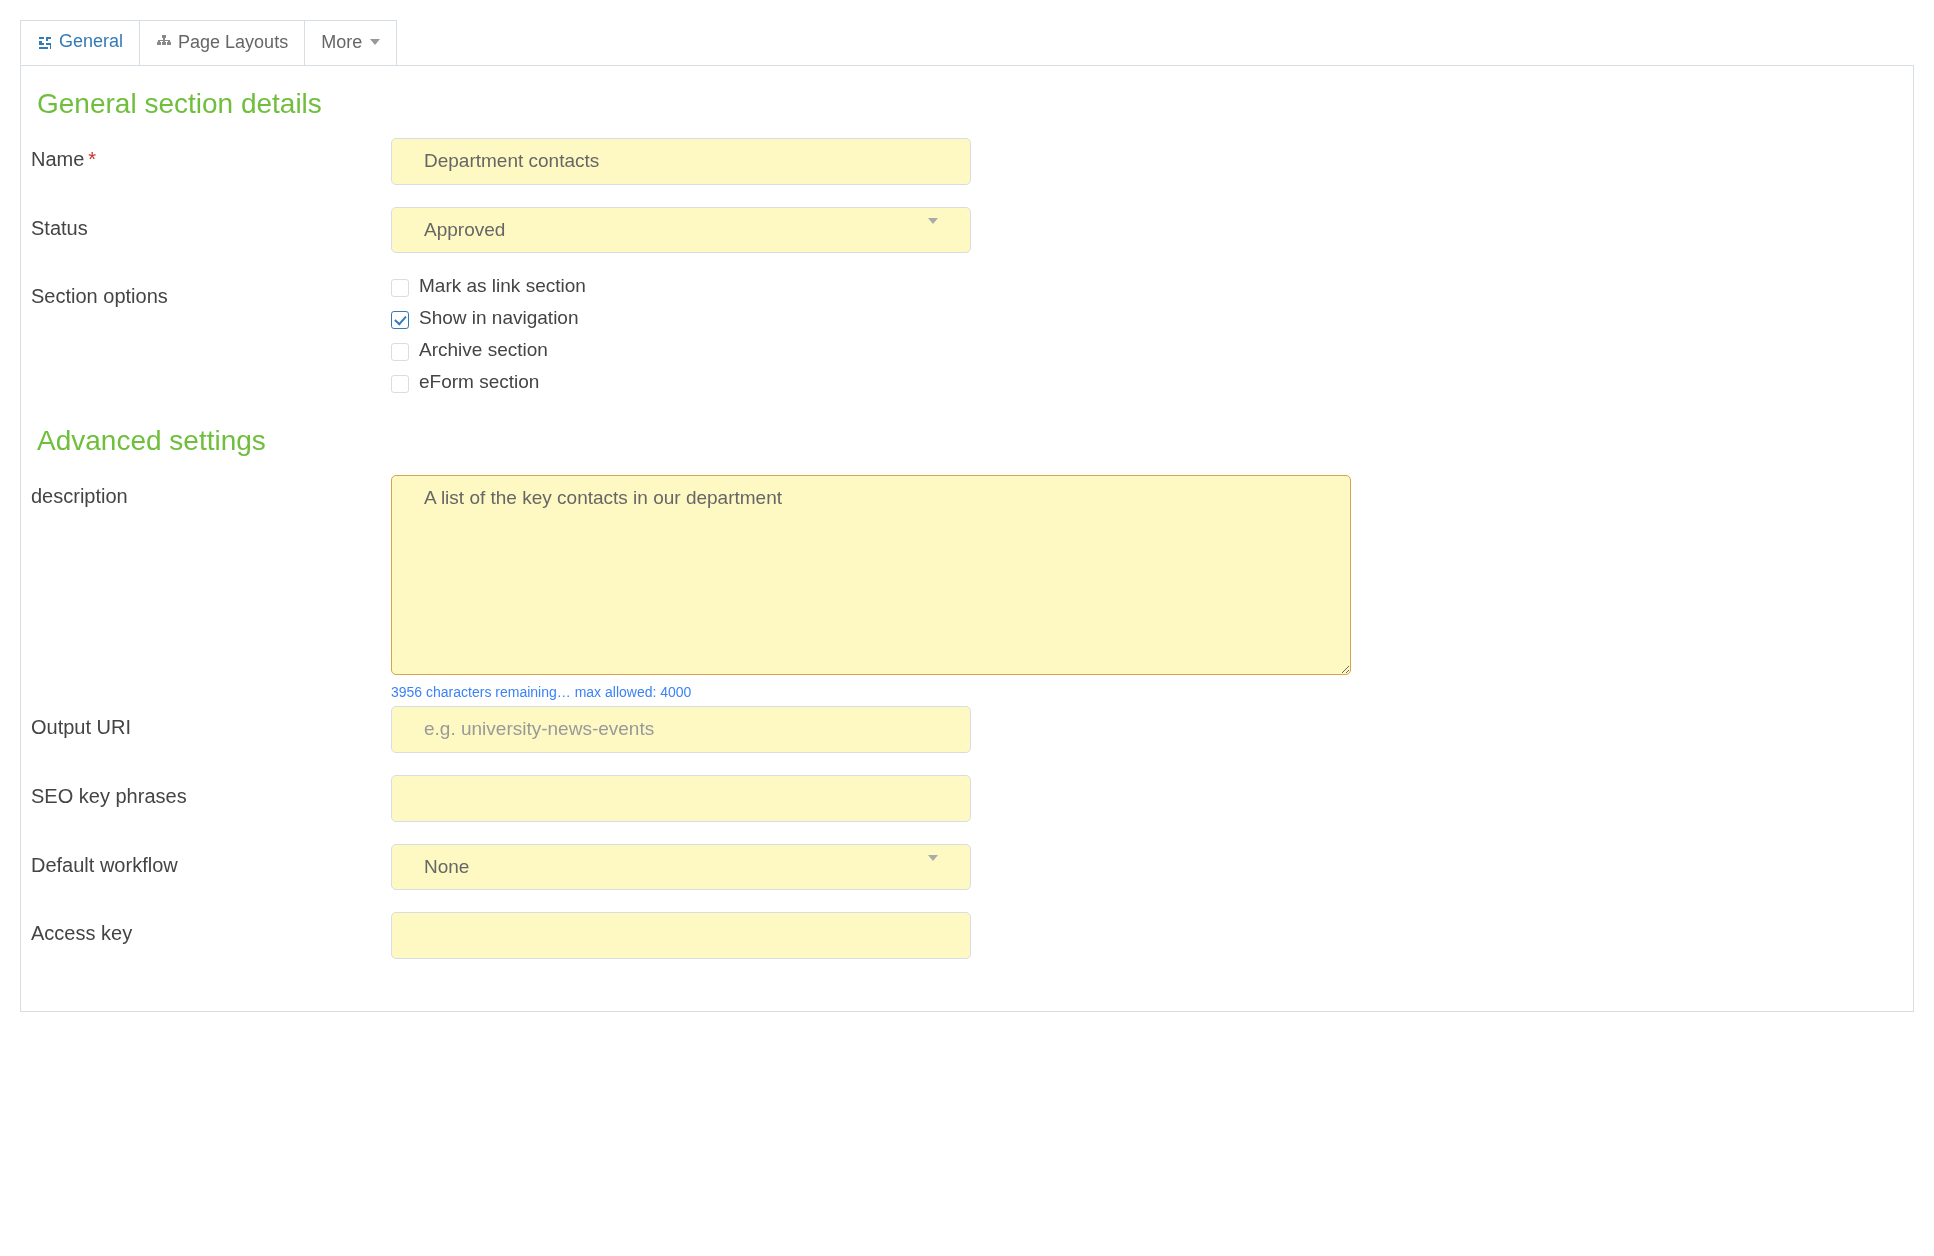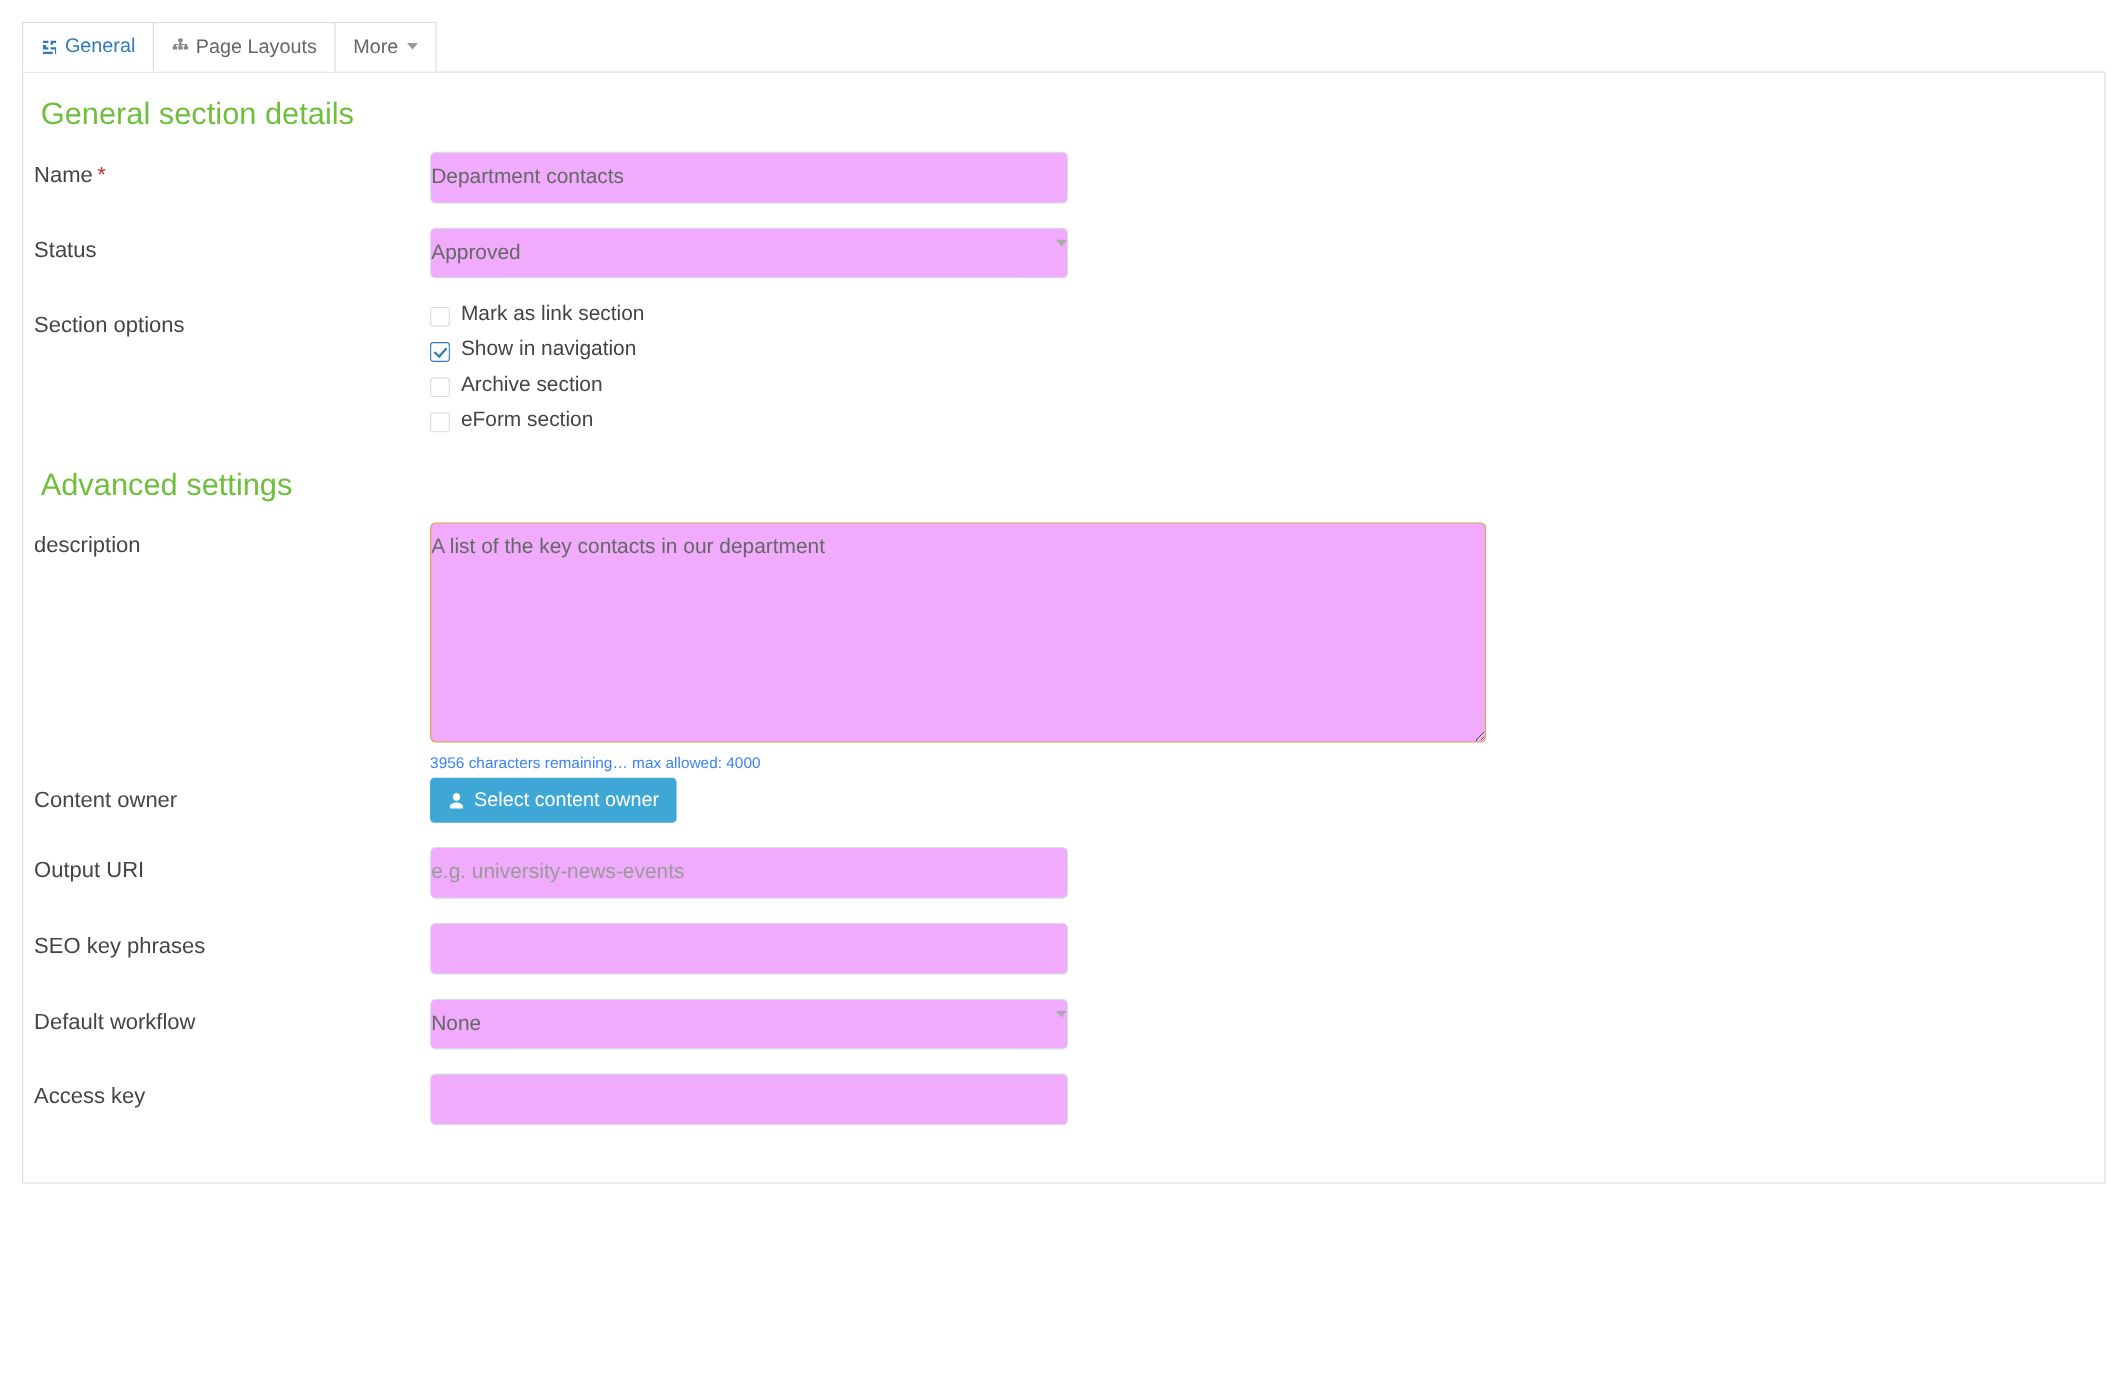--- a/index.html
+++ b/index.html
@@ -85,27 +85,27 @@
   }
   .req{color:#c9302c;padding-left:4px;}
   .field-col{
     flex:1;
     min-width:0;
     padding-right:20px;
   }
   .text-input,.select-box,.textarea{
     width:100%;
     max-width:580px;
-    padding:10px 0;
+    padding:10px 32px;
     border:1px solid var(--border);
     border-radius:5px;
     font-size:19px;
     font-family:inherit;
     color:#666;
-    background:#f0abfc;
+    background:#fef9c3;
     line-height:1.3;
   }
   .text-input::placeholder{color:var(--placeholder);}
   .select-box{
     display:flex;
     justify-content:space-between;
     align-items:flex-start;
     cursor:pointer;
   }
   .select-box .caret{border-top-color:#aaa;}
@@ -235,33 +235,20 @@
   <div class="section-heading">Advanced settings</div>
 
   <div class="form-row tight">
     <div class="label-col">description</div>
     <div class="field-col">
       <textarea class="textarea" style="">A list of the key contacts in our department</textarea>
       <div class="char-count">3956 characters remaining… max allowed: 4000</div>
     </div>
   </div>
 
-  <div class="form-row">
-    <div class="label-col">Content owner</div>
-    <div class="field-col">
-      <button class="btn">
-        <span class="u-icon">
-          <svg viewBox="0 0 16 16">
-              <path d="M8 8c1.9 0 3.4-1.6 3.4-3.5S9.9 1 8 1 4.6 2.6 4.6 4.5 6.1 8 8 8zm0 1.5c-2.7 0-6 1.4-6 4.1V15h12v-1.4c0-2.7-3.3-4.1-6-4.1z"></path>
-            </svg>
-        </span>
-        <span>Select content owner</span>
-      </button>
-    </div>
-  </div>
 
   <div class="form-row">
     <div class="label-col">Output URI</div>
     <div class="field-col">
       <input class="text-input" placeholder="e.g. university-news-events" style="">
     </div>
   </div>
 
   <div class="form-row">
     <div class="label-col">SEO key phrases</div>

